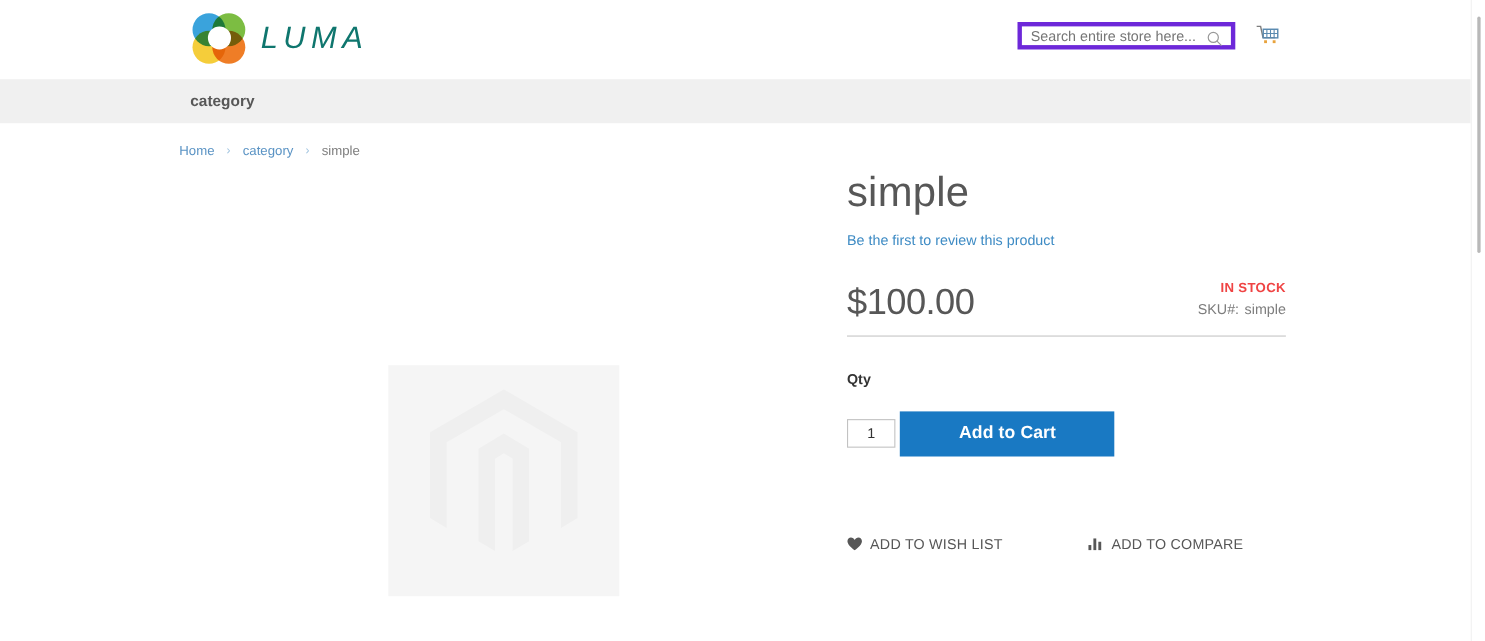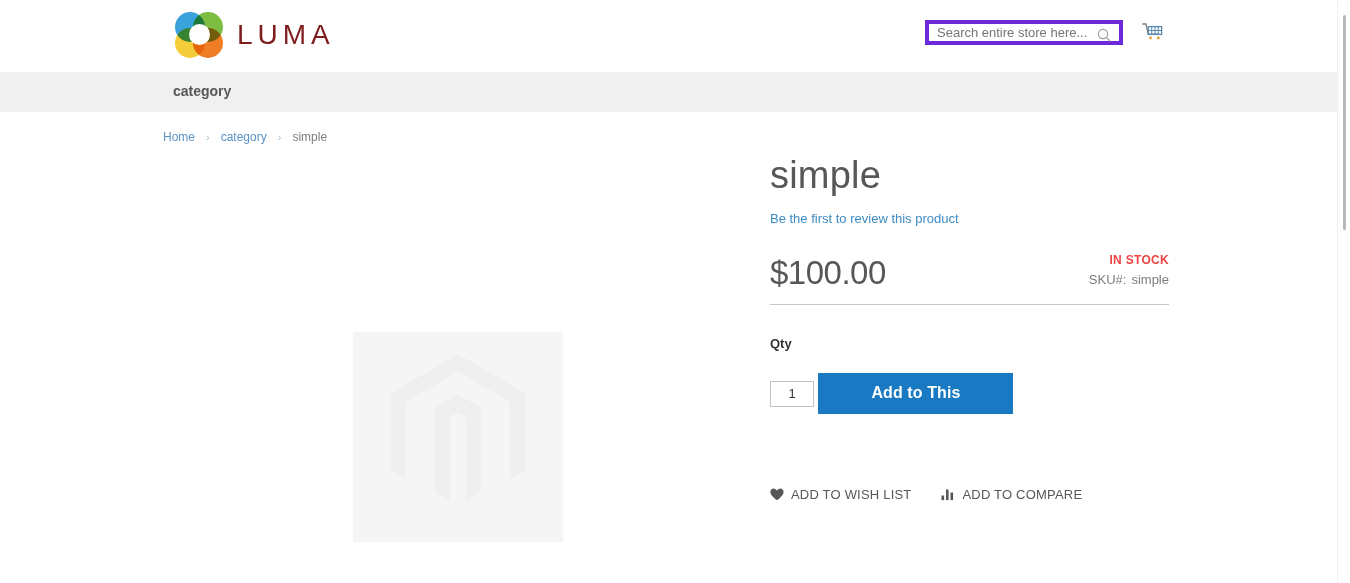--- a/index.html
+++ b/index.html
@@ -74,22 +74,23 @@
     left: 14px; top: 12px;
     width: 21px; height: 21px;
     border-radius: 50%;
     background: #ffffff;
     z-index: 5;
   }
   .logo-word {
     margin-left: 14px;
     font-size: 28px;
     letter-spacing: 5px;
-    color: #7f1d1d;
+    color: #0f766e;
     font-weight: 400;
+    font-style: italic;
   }
 
   .search-wrap {
     position: absolute;
     right: 173px;
     top: 20px;
     display: flex;
     align-items: center;
   }
   .search-box {
@@ -298,20 +299,21 @@
     line-height: 17px;
   }
 
   
   .product-social {
     position: absolute;
     left: 770px;
     top: 487px;
     display: flex;
     align-items: flex-end;
+    gap: 48px;
   }
   .social-link {
     display: flex;
     align-items: center;
     font-size: 13px;
     color: #575757;
     text-decoration: none;
     cursor: pointer;
     letter-spacing: 0.2px;
   }
@@ -394,21 +396,21 @@
           <span class="sku-label">SKU#:</span><span class="sku-value">simple</span>
         </div>
       </div>
     </div>
 
     <div class="divider"></div>
 
     <div class="qty-label">Qty</div>
     <input class="qty-input" type="text" value="1" style="">
 
-    <button class="add-to-cart">Add to This</button>
+    <button class="add-to-cart">Add to Cart</button>
   </div>
 
 
   <div class="product-social">
     <a href="#" class="social-link">
       <span class="glyph">
         <svg width="14" height="13" viewBox="0 0 14 13">
           <path d="M7 12.2 C7 12.2 0.4 7.9 0.4 4 C0.4 1.9 1.9 0.6 3.6 0.6 C5 0.6 6.4 1.6 7 2.8 C7.6 1.6 9 0.6 10.4 0.6 C12.1 0.6 13.6 1.9 13.6 4 C13.6 7.9 7 12.2 7 12.2 Z" fill="#575757"></path>
         </svg>
       </span>

